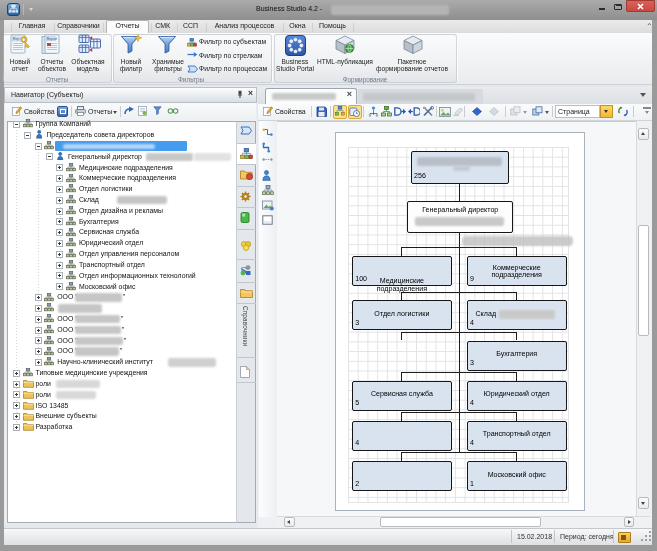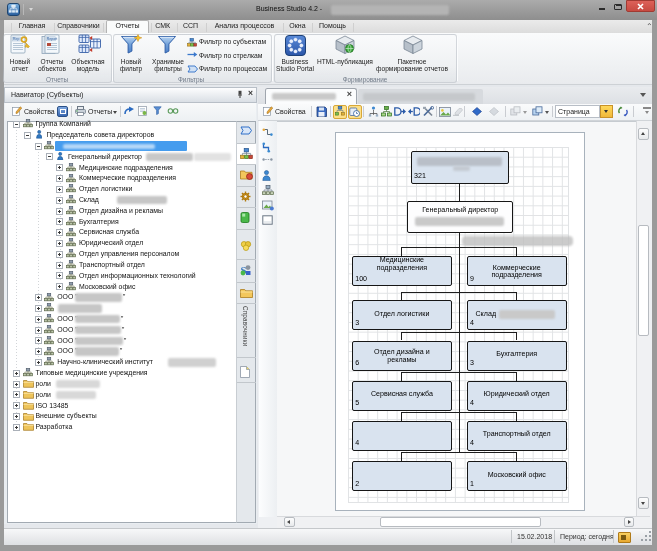--- a/index.html
+++ b/index.html
@@ -953,46 +953,42 @@
 <div class="ml" style="left:401.30px;top:412.10px;width:1.20px;height:8.70px"></div>
 <div class="ml" style="left:459.60px;top:412.10px;width:57.10px;height:1.20px"></div>
 <div class="ml" style="left:516.10px;top:412.10px;width:1.20px;height:8.70px"></div>
 <div class="ml" style="left:401.90px;top:452.30px;width:57.70px;height:1.20px"></div>
 <div class="ml" style="left:401.30px;top:452.30px;width:1.20px;height:8.70px"></div>
 <div class="ml" style="left:459.60px;top:452.30px;width:57.10px;height:1.20px"></div>
 <div class="ml" style="left:516.10px;top:452.30px;width:1.20px;height:8.70px"></div>
 <div class="box" style="left:410.6px;top:150.8px;width:98.7px;height:32.8px;background:#d9e3ef">
       <div class="blur" style="left:5px;top:5px;width:85px;height:9px;background:#b9bfc8"></div>
       <div class="blur" style="left:41px;top:14.5px;width:17px;height:5px;background:#c4cad2"></div>
-      <div class="num">321</div>
+      <div class="num">256</div>
     </div>
 <div class="box" style="left:407.1px;top:200.9px;width:106.4px;height:31.7px;background:#fdfdfe">
       <div style="position:absolute;left:0;top:5px;width:100%">Генеральный директор</div>
       <div class="blur" style="left:7px;top:15px;width:89px;height:9.5px;background:#c9c9c9"></div>
     </div>
 <div class="box" style="left:351.7px;top:256.0px;width:100.4px;height:30.0px;background:#d9e3ef">
-      <div style="position:absolute;left:0;top:0;width:100%">Медицинские<br>подразделения</div>
+      <div style="position:absolute;left:0;top:21px;width:100%">Медицинские<br>подразделения</div>
       <div class="num">100</div>
     </div>
 <div class="box" style="left:466.5px;top:256.0px;width:100.4px;height:30.0px;background:#d9e3ef">
       <div style="position:absolute;left:0;top:7.5px;width:100%">Коммерческие<br>подразделения</div>
       <div class="num">9</div>
     </div>
 <div class="box" style="left:351.7px;top:300.3px;width:100.4px;height:30.0px;background:#d9e3ef">
       <div style="position:absolute;left:0;top:9.5px;width:100%">Отдел логистики</div>
       <div class="num">3</div>
     </div>
 <div class="box" style="left:466.5px;top:300.3px;width:100.4px;height:30.0px;background:#d9e3ef">
       <div style="position:absolute;left:8px;top:9.5px">Склад</div>
       <div class="blur" style="left:31px;top:8.5px;width:56px;height:9.5px;background:#c9c9c9"></div>
       <div class="num">4</div>
-    </div>
-<div class="box" style="left:351.7px;top:340.5px;width:100.4px;height:30.0px;background:#d9e3ef">
-      <div style="position:absolute;left:0;top:7.5px;width:100%">Отдел дизайна и<br>рекламы</div>
-      <div class="num">6</div>
     </div>
 <div class="box" style="left:466.5px;top:340.5px;width:100.4px;height:30.0px;background:#d9e3ef">
       <div style="position:absolute;left:0;top:9.5px;width:100%">Бухгалтерия</div>
       <div class="num">3</div>
     </div>
 <div class="box" style="left:351.7px;top:380.6px;width:100.4px;height:30.0px;background:#d9e3ef">
       <div style="position:absolute;left:0;top:9.5px;width:100%">Сервисная служба</div>
       <div class="num">5</div>
     </div>
 <div class="box" style="left:466.5px;top:380.6px;width:100.4px;height:30.0px;background:#d9e3ef">

